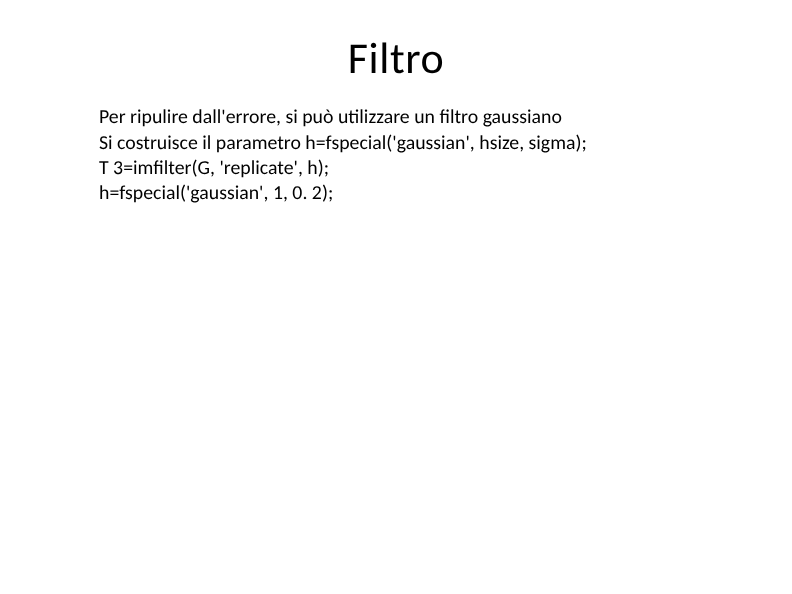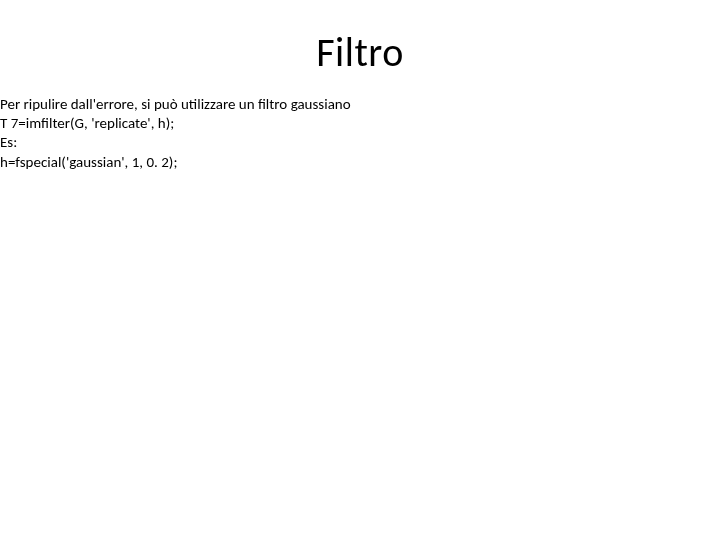--- a/index.html
+++ b/index.html
@@ -1,25 +1,25 @@
 <!DOCTYPE html>
 <html><head>
 <meta charset="utf-8">
 <style>
   * { margin: 0; padding: 0; box-sizing: border-box; }
   html, body { width: 720px; height: 540px; background: #fff; font-family: Calibri, "Segoe UI", Arial, sans-serif; color: #000; }
   .slide { width: 720px; height: 540px; position: relative; padding: 0; }
   .title { font-size: 40px; font-weight: 400; text-align: center; padding-top: 28px; padding-bottom: 18px; letter-spacing: 0.5px; }
-  .body { padding-right: 60px; font-size: 15px; line-height: 1.28; }
+  .body { padding-left: 90px; padding-right: 60px; font-size: 18px; line-height: 1.28; }
   .body p { margin: 0; }
 </style>
 </head>
 <body>
 
 <div class="slide">
   <h1 class="title">Filtro</h1>
   <div class="body">
     <p>Per ripulire dall'errore, si può utilizzare un filtro gaussiano</p>
-    <p>T 7=imfilter(G, 'replicate', h);</p>
-    <p>Es:</p>
+    <p>Si costruisce il parametro h=fspecial('gaussian', hsize, sigma);</p>
+    <p>T 3=imfilter(G, 'replicate', h);</p>
     <p>h=fspecial('gaussian', 1, 0. 2);</p>
   </div>
 </div>
 
 </body></html>

